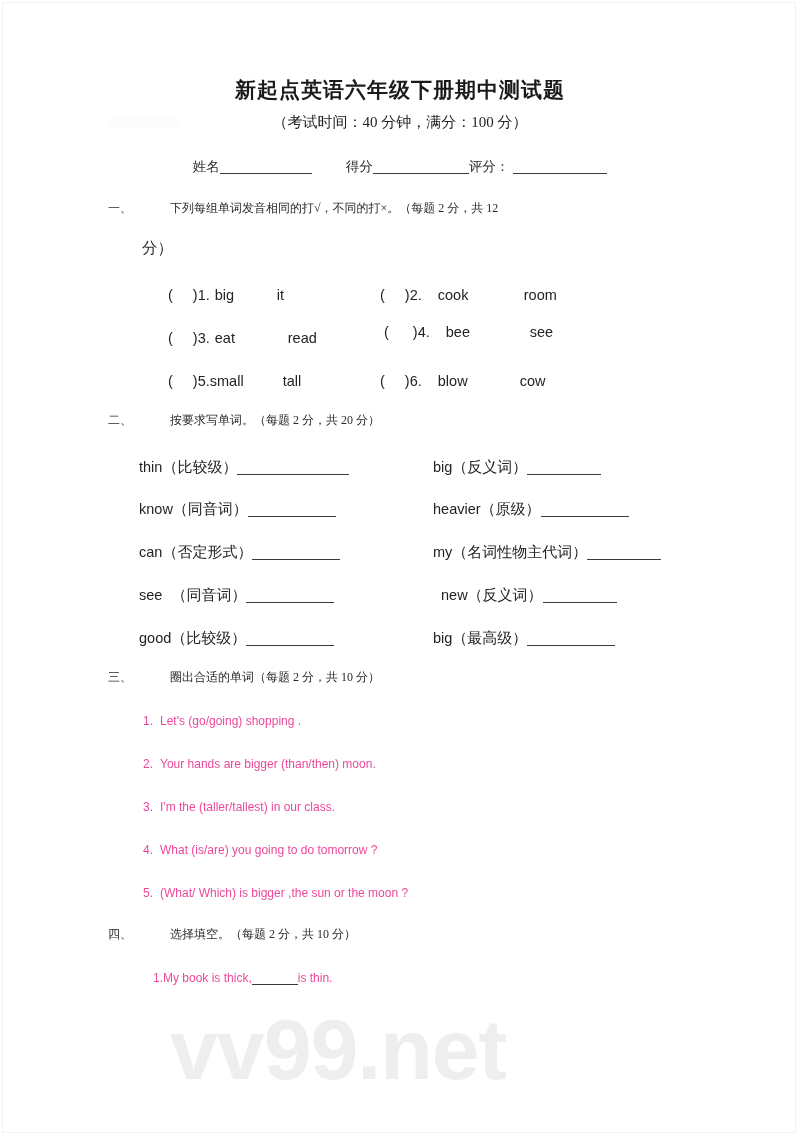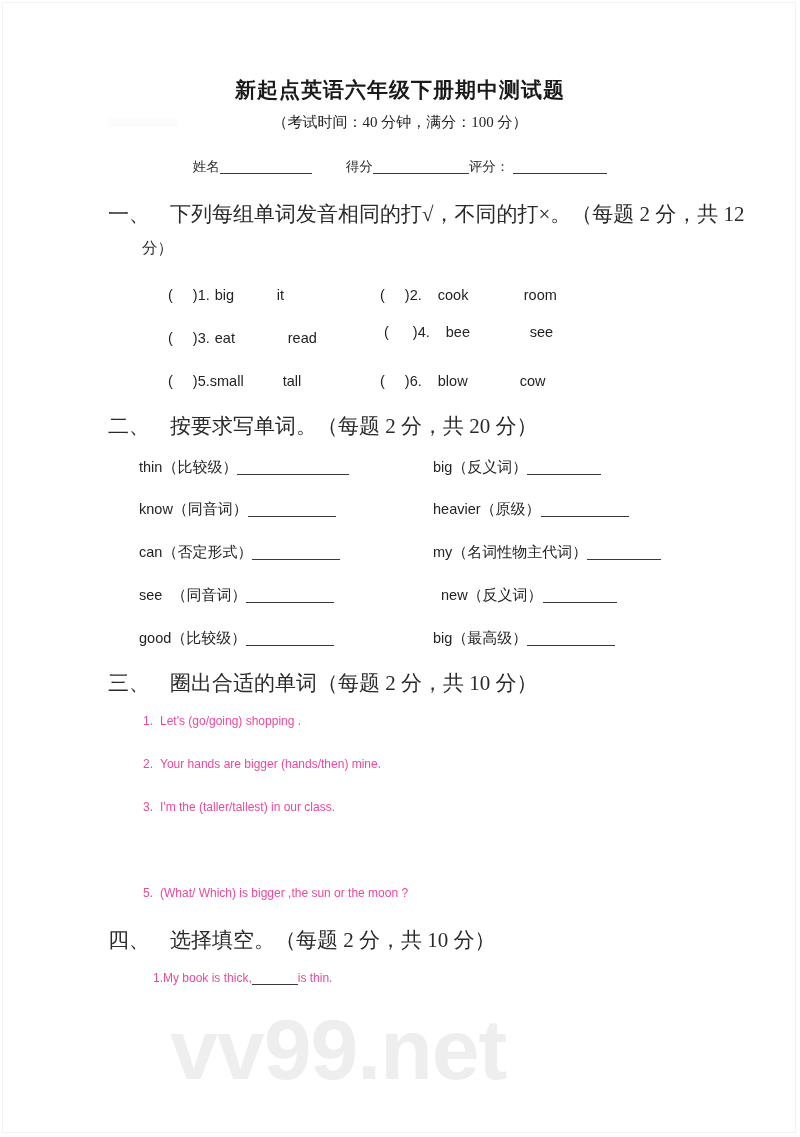--- a/index.html
+++ b/index.html
@@ -97,21 +97,21 @@
     border-bottom: 1px solid #3a3a3a;
     vertical-align: -3px;
   }
   .rule-name  { width: 92px; }
   .rule-score { width: 96px; }
   .rule-grade { width: 94px; margin-left: 4px; }
 
   
   .sec-head {
     position: absolute;
-    font-size: 21px;
+    font-size: 12px;
     color: #2a2a2a;
     white-space: nowrap;
   }
   .sec-num { display: inline-block; width: 62px; }
   .sec-cont {
     position: absolute;
     font-size: 15.5px;
     color: #2a2a2a;
   }
 
@@ -233,25 +233,28 @@
   </div>
 
   <div class="sec-head" style="left:108px; top:669px;">
     <span class="sec-num">三、</span><span>圈出合适的单词（每题 2 分，共 10 分）</span>
   </div>
 
   <div class="row" style="left:143px; top:714px;">
     <span>1.</span><span style="display:inline-block;width:7px"></span><span>Let's   (go/going)   shopping .</span>
   </div>
   <div class="row" style="left:143px; top:757px;">
-    <span>2.</span><span style="display:inline-block;width:7px"></span><span>Your   hands   are   bigger (hands/then) mine.</span>
+    <span>2.</span><span style="display:inline-block;width:7px"></span><span>Your   hands   are   bigger (than/then) moon.</span>
   </div>
   <div class="row" style="left:143px; top:800px;">
     <span>3.</span><span style="display:inline-block;width:7px"></span><span>I'm   the   (taller/tallest)   in our class.</span>
   </div>
+  <div class="row" style="left:143px; top:843px;">
+    <span>4.</span><span style="display:inline-block;width:7px"></span><span>What   (is/are)   you   going   to do tomorrow ?</span>
+  </div>
   <div class="row" style="left:143px; top:886px;">
     <span>5.</span><span style="display:inline-block;width:7px"></span><span>(What/ Which) is bigger ,the sun or the moon ?</span>
   </div>
 
   <div class="sec-head" style="left:108px; top:926px;">
     <span class="sec-num">四、</span><span>选择填空。（每题 2 分，共 10 分）</span>
   </div>
 
   <div class="row" style="left:153px; top:971px;">
     <span>1.</span><span>My book is thick,</span><span class="blank" style="width:46px"></span><span>is thin.</span>

